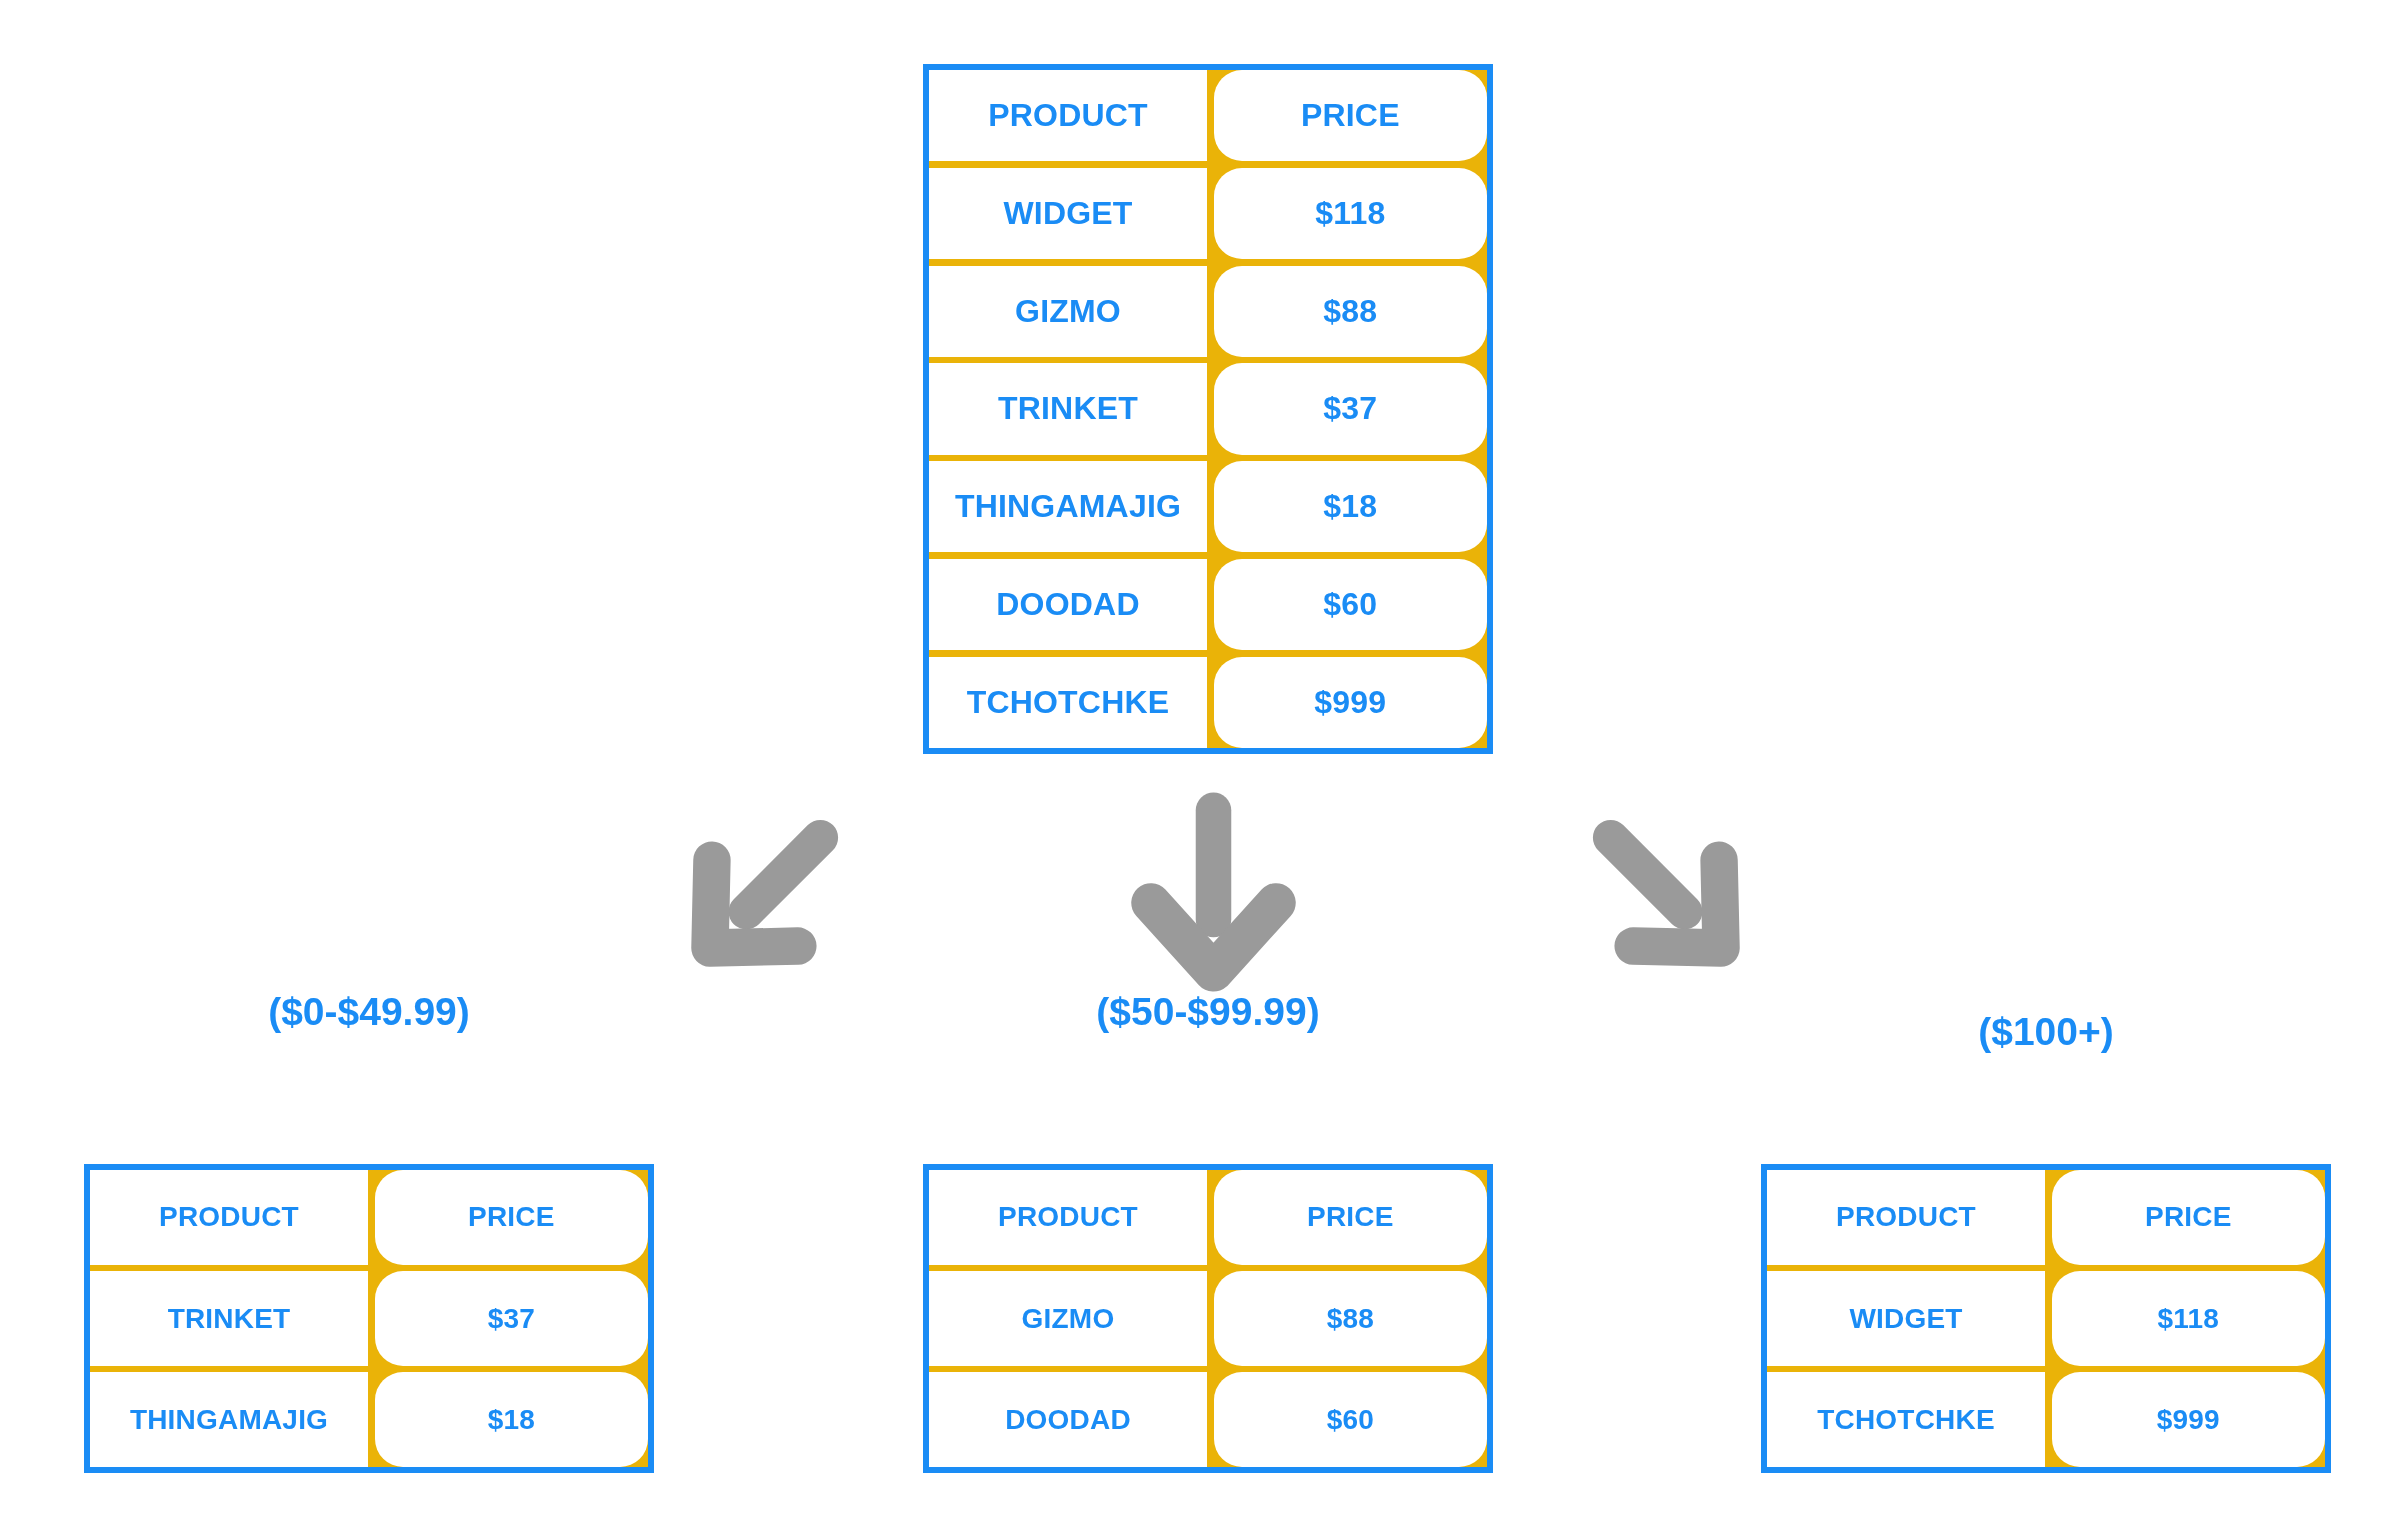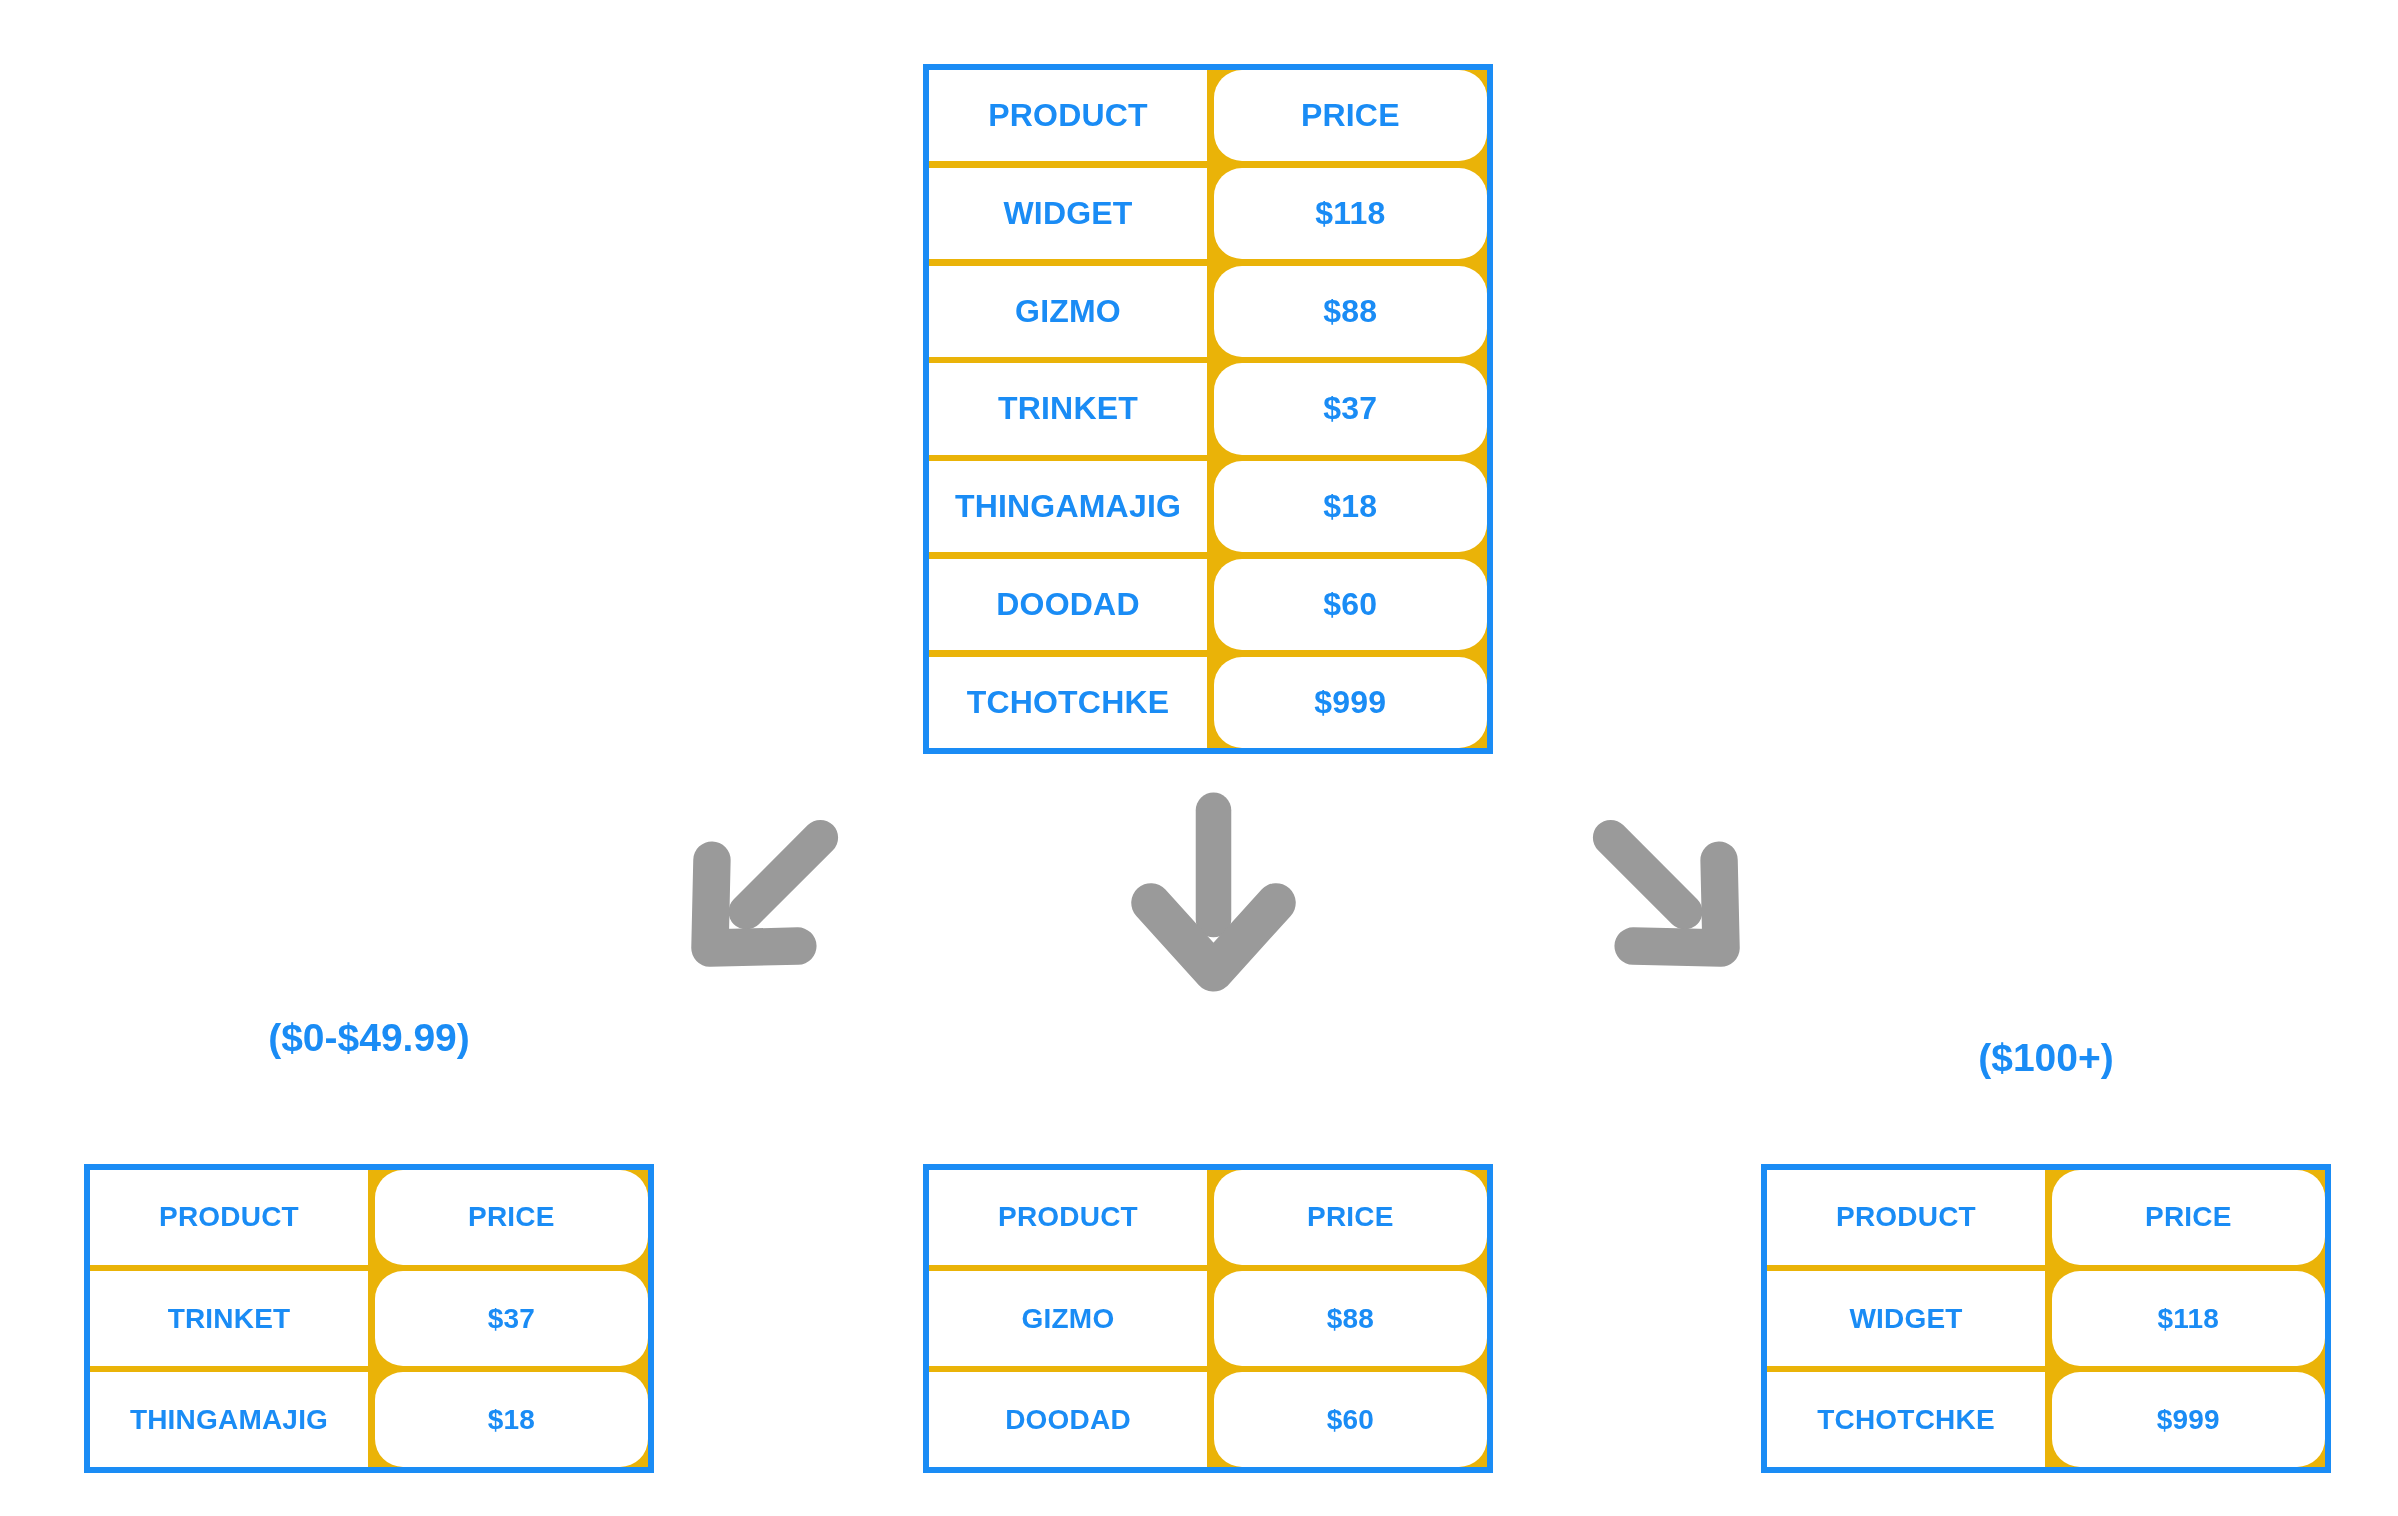--- a/index.html
+++ b/index.html
@@ -72,21 +72,21 @@
   #table-high { left: 1761px; top: 1164px; }
 
   
   .caption {
     position: absolute;
     color: #1a8cf5;
     font-size: 39px;
     font-weight: bold;
     text-align: center;
     white-space: nowrap;
-    top: 1016px;
+    top: 990px;
     width: 570px;
   }
   #caption-low  { left: 84px; }
   #caption-mid  { left: 923px; }
   #caption-high { left: 1761px; margin-top: 20px; }
 
   
   .arrow {
     position: absolute;
     width: 215px;
@@ -145,20 +145,21 @@
   </svg>
 
   <svg class="arrow" id="arrow-right" viewBox="0 0 230 230">
     <g transform="rotate(-45 115 115)">
       <rect x="96" y="10" width="38" height="150" rx="19" fill="#9a9a9a"></rect>
       <path d="M 50 128 L 115 196 L 180 128" fill="none" stroke="#9a9a9a" stroke-width="40" stroke-linecap="round" stroke-linejoin="round"></path>
     </g>
   </svg>
 
   <div class="caption" id="caption-low">($0-$49.99)</div>
+  <div class="caption" id="caption-mid">($50-$99.99)</div>
   <div class="caption" id="caption-high">($100+)</div>
 
   <div class="tbl tbl-small" id="table-low">
     <div class="row">
       <div class="cell c-product">PRODUCT</div>
       <div class="cell c-price">PRICE</div>
     </div>
     <div class="row">
       <div class="cell c-product">TRINKET</div>
       <div class="cell c-price">$37</div>

